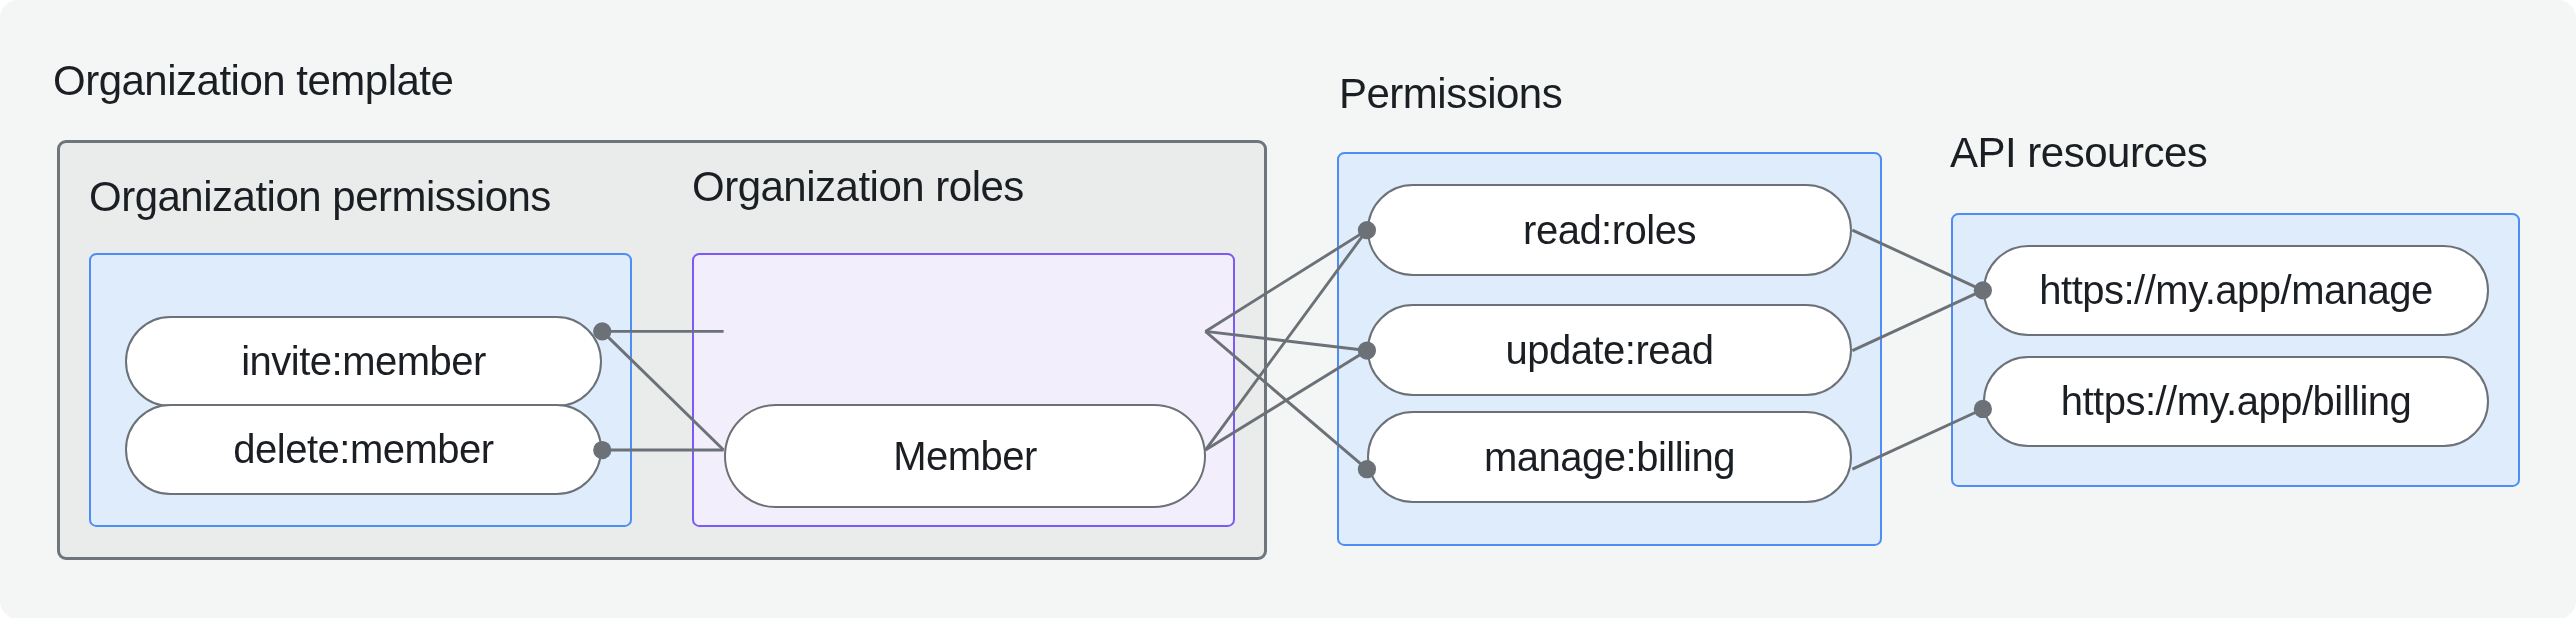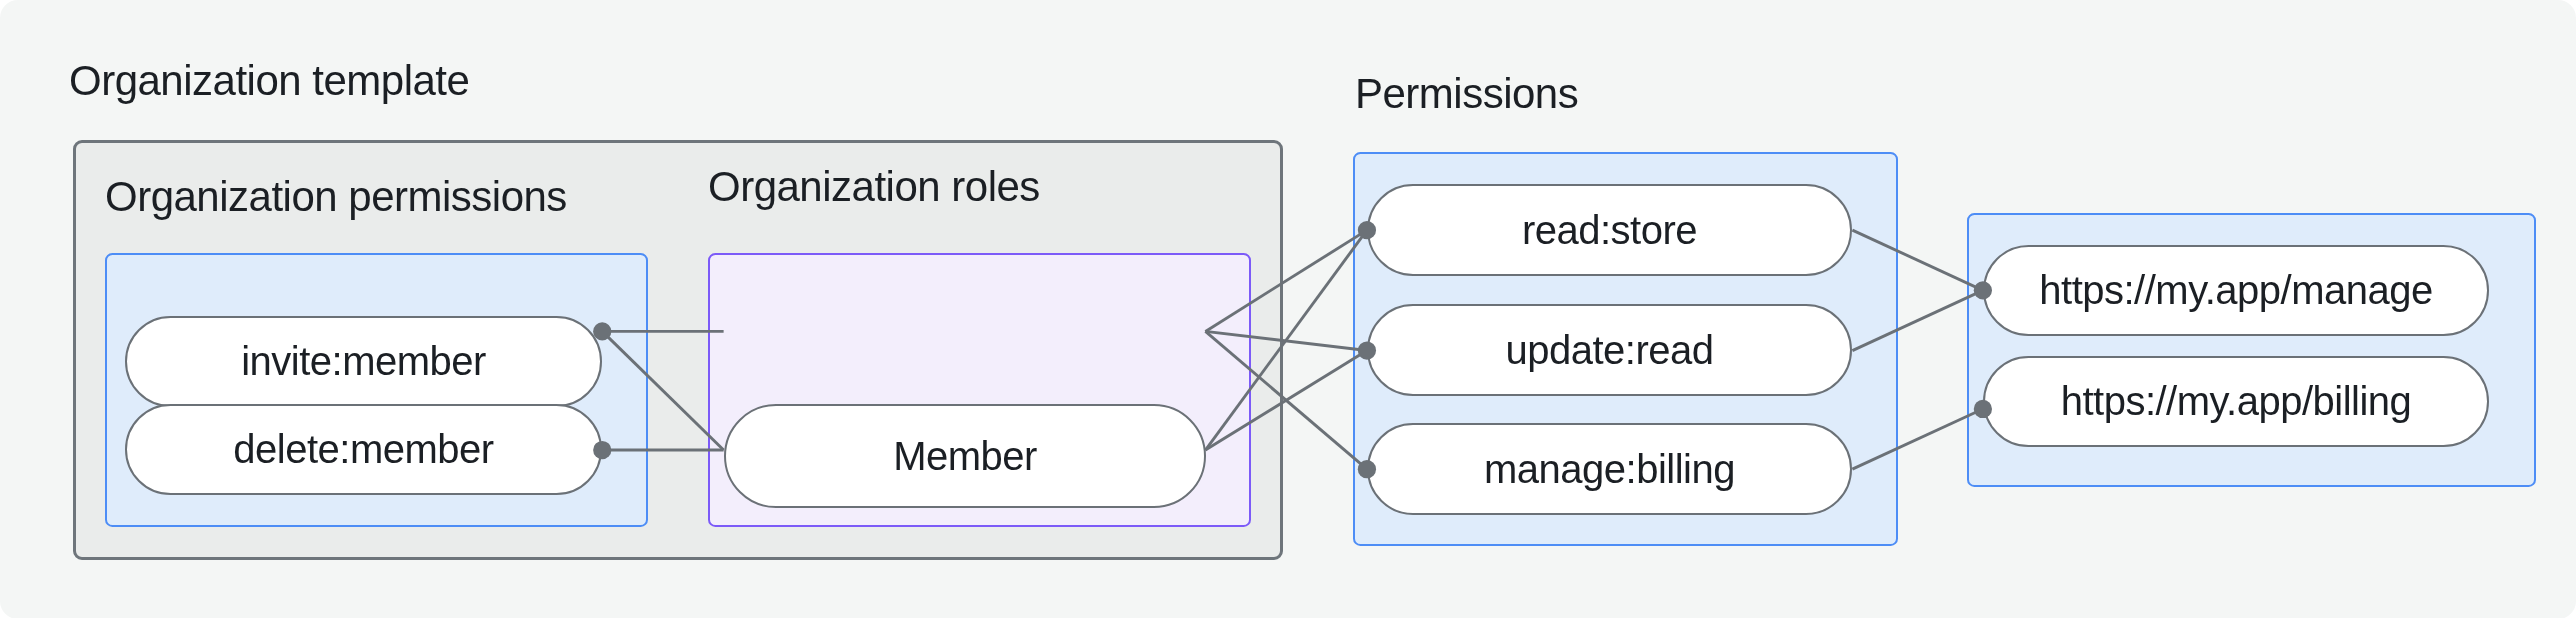--- a/index.html
+++ b/index.html
@@ -13,21 +13,21 @@
     width: 2576px;
     height: 619px;
     background: var(--canvas-bg, #F4F6F5);
     border-radius: 18px;
     overflow: hidden;
   }
   .layer {
     position: absolute;
     inset: 0;
   }
-  .boxes-layer  { z-index: 1; margin-left: 16px; }
+  .boxes-layer  { z-index: 1; }
   .lines-layer  { z-index: 2; pointer-events: none; }
   .pills-layer  { z-index: 3; }
   .dots-layer   { z-index: 4; pointer-events: none; }
 
   .heading {
     position: absolute;
     font-size: 42px;
     line-height: 1.1;
     font-weight: 500;
     letter-spacing: -0.5px;
@@ -86,20 +86,21 @@
 
     <div class="heading" style="left:89px; top:174px;">Organization permissions</div>
     <div class="group-box blue-box org-permissions-box"></div>
 
     <div class="heading" style="left:692px; top:164px;text-align:right;">Organization roles</div>
     <div class="group-box purple-box org-roles-box"></div>
 
     <div class="heading" style="left:1339px; top:71px;">Permissions</div>
     <div class="group-box blue-box permissions-box"></div>
 
+    <div class="heading" style="left:1950px; top:130px;">API resources</div>
     <div class="group-box blue-box api-resources-box"></div>
   </div>
 
   <svg class="layer lines-layer" width="2576" height="619" viewBox="0 0 2823 678" id="lines-svg">
       <line x1="660" y1="363" x2="793" y2="363" stroke="#6B7177" stroke-width="3.2"></line>
       <line x1="660" y1="363" x2="793" y2="493" stroke="#6B7177" stroke-width="3.2"></line>
       <line x1="660" y1="493" x2="793" y2="493" stroke="#6B7177" stroke-width="3.2"></line>
       <line x1="1321" y1="363" x2="1498" y2="252" stroke="#6B7177" stroke-width="3.2"></line>
       <line x1="1321" y1="363" x2="1498" y2="384" stroke="#6B7177" stroke-width="3.2"></line>
       <line x1="1321" y1="363" x2="1498" y2="514" stroke="#6B7177" stroke-width="3.2"></line>
@@ -109,23 +110,23 @@
       <line x1="2030" y1="384" x2="2173" y2="318" stroke="#6B7177" stroke-width="3.2"></line>
       <line x1="2030" y1="514" x2="2173" y2="448" stroke="#6B7177" stroke-width="3.2"></line>
     </svg>
 
   <div class="layer pills-layer">
     <div class="pill" style="left:125px; top:286px; width:477px; height:91px;margin-top:30px;">invite:member</div>
     <div class="pill" style="left:125px; top:404px; width:477px; height:91px;">delete:member</div>
 
     <div class="pill" style="left:724px; top:404px; width:482px; height:104px;">Member</div>
 
-    <div class="pill" style="left:1367px; top:184px; width:485px; height:92px;">read:store</div>
+    <div class="pill" style="left:1367px; top:184px; width:485px; height:92px;">read:roles</div>
     <div class="pill" style="left:1367px; top:304px; width:485px; height:92px;">update:read</div>
-    <div class="pill" style="left:1367px; top:423px; width:485px; height:92px;">manage:billing</div>
+    <div class="pill" style="left:1367px; top:411px; width:485px; height:92px;">manage:billing</div>
 
     <div class="pill" style="left:1983px; top:245px; width:506px; height:91px;">https://my.app/manage</div>
     <div class="pill" style="left:1983px; top:356px; width:506px; height:91px;">https://my.app/billing</div>
   </div>
 
   <svg class="layer dots-layer" width="2576" height="619" viewBox="0 0 2823 678" id="dots-svg">
       <circle cx="660" cy="363" r="10" fill="#6B7177"></circle>
       <circle cx="660" cy="493" r="10" fill="#6B7177"></circle>
       <circle cx="1498" cy="252" r="10" fill="#6B7177"></circle>
       <circle cx="1498" cy="384" r="10" fill="#6B7177"></circle>

